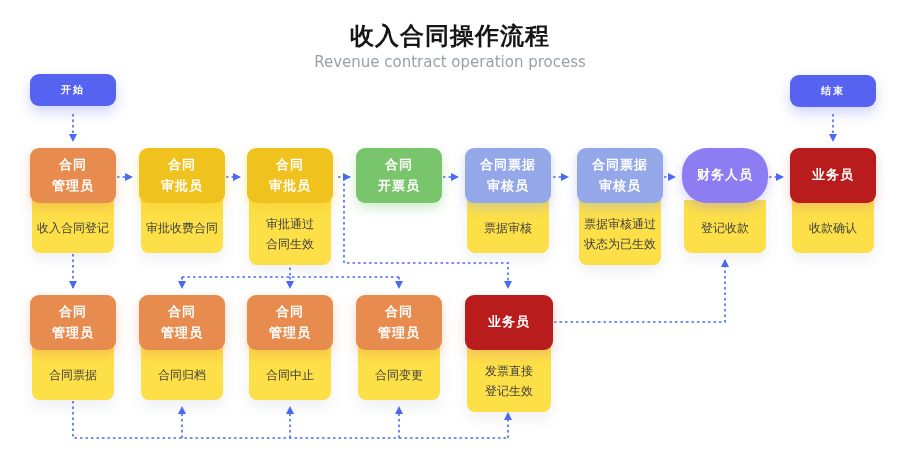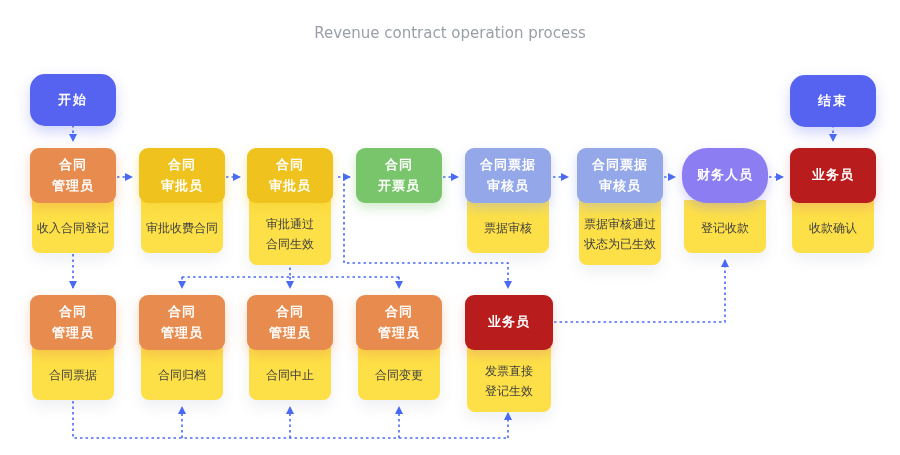--- a/index.html
+++ b/index.html
@@ -8,22 +8,22 @@
     background:#ffffff;
     font-family:"DejaVu Sans","Liberation Sans",sans-serif;
   }
   .stage{position:absolute;inset:0;width:900px;height:455px;}
   
   .title-wrap{position:absolute;left:0;right:0;top:22px;text-align:center;}
   .title{font-size:24px;font-weight:700;color:#151515;letter-spacing:1px;line-height:1.2;}
   .subtitle{font-size:15px;color:#9aa0a8;margin-top:2px;}
   
   .pill{
-    position:absolute;width:86px;height:52px;border-radius:15px;
-    background:#5663f0;color:#fff;font-size:13px;font-weight:700;
+    position:absolute;width:86px;height:32px;border-radius:9px;
+    background:#5663f0;color:#fff;font-size:10px;font-weight:700;
     display:flex;align-items:center;justify-content:center;letter-spacing:2px;
     box-shadow:0 6px 14px rgba(86,99,240,.28);
   }
   
   .card{position:absolute;width:86px;}
   .hd{
     position:relative;z-index:2;height:55px;border-radius:9px;
     display:flex;align-items:center;justify-content:center;text-align:center;
     color:#fff;font-size:13px;font-weight:700;line-height:1.55;
     white-space:pre-line;letter-spacing:1px;
@@ -43,20 +43,21 @@
   .c-purple .hd{background:#8d7df2;box-shadow:0 5px 12px rgba(141,125,242,.35);border-radius:25px;}
   .c-red    .hd{background:#b91c1c;box-shadow:0 5px 12px rgba(221,129,129,.35);}
   svg.connectors{position:absolute;inset:0;pointer-events:none;}
 </style>
 </head>
 <body>
 
 <div class="stage">
 
   <div class="title-wrap">
+    <div class="title">收入合同操作流程</div>
     <div class="subtitle">Revenue contract operation process</div>
   </div>
 
   <svg class="connectors" width="900" height="455" viewBox="0 0 900 455">
     <defs>
       <marker id="ah" markerUnits="userSpaceOnUse" markerWidth="10" markerHeight="10" refX="7" refY="4" orient="auto">
         <path d="M0,0 L8,4 L0,8 Z" fill="#4a6af5"></path>
       </marker>
     </defs>
     <g stroke="#4a6af5" stroke-width="1.6" fill="none" stroke-dasharray="2.5 3">

